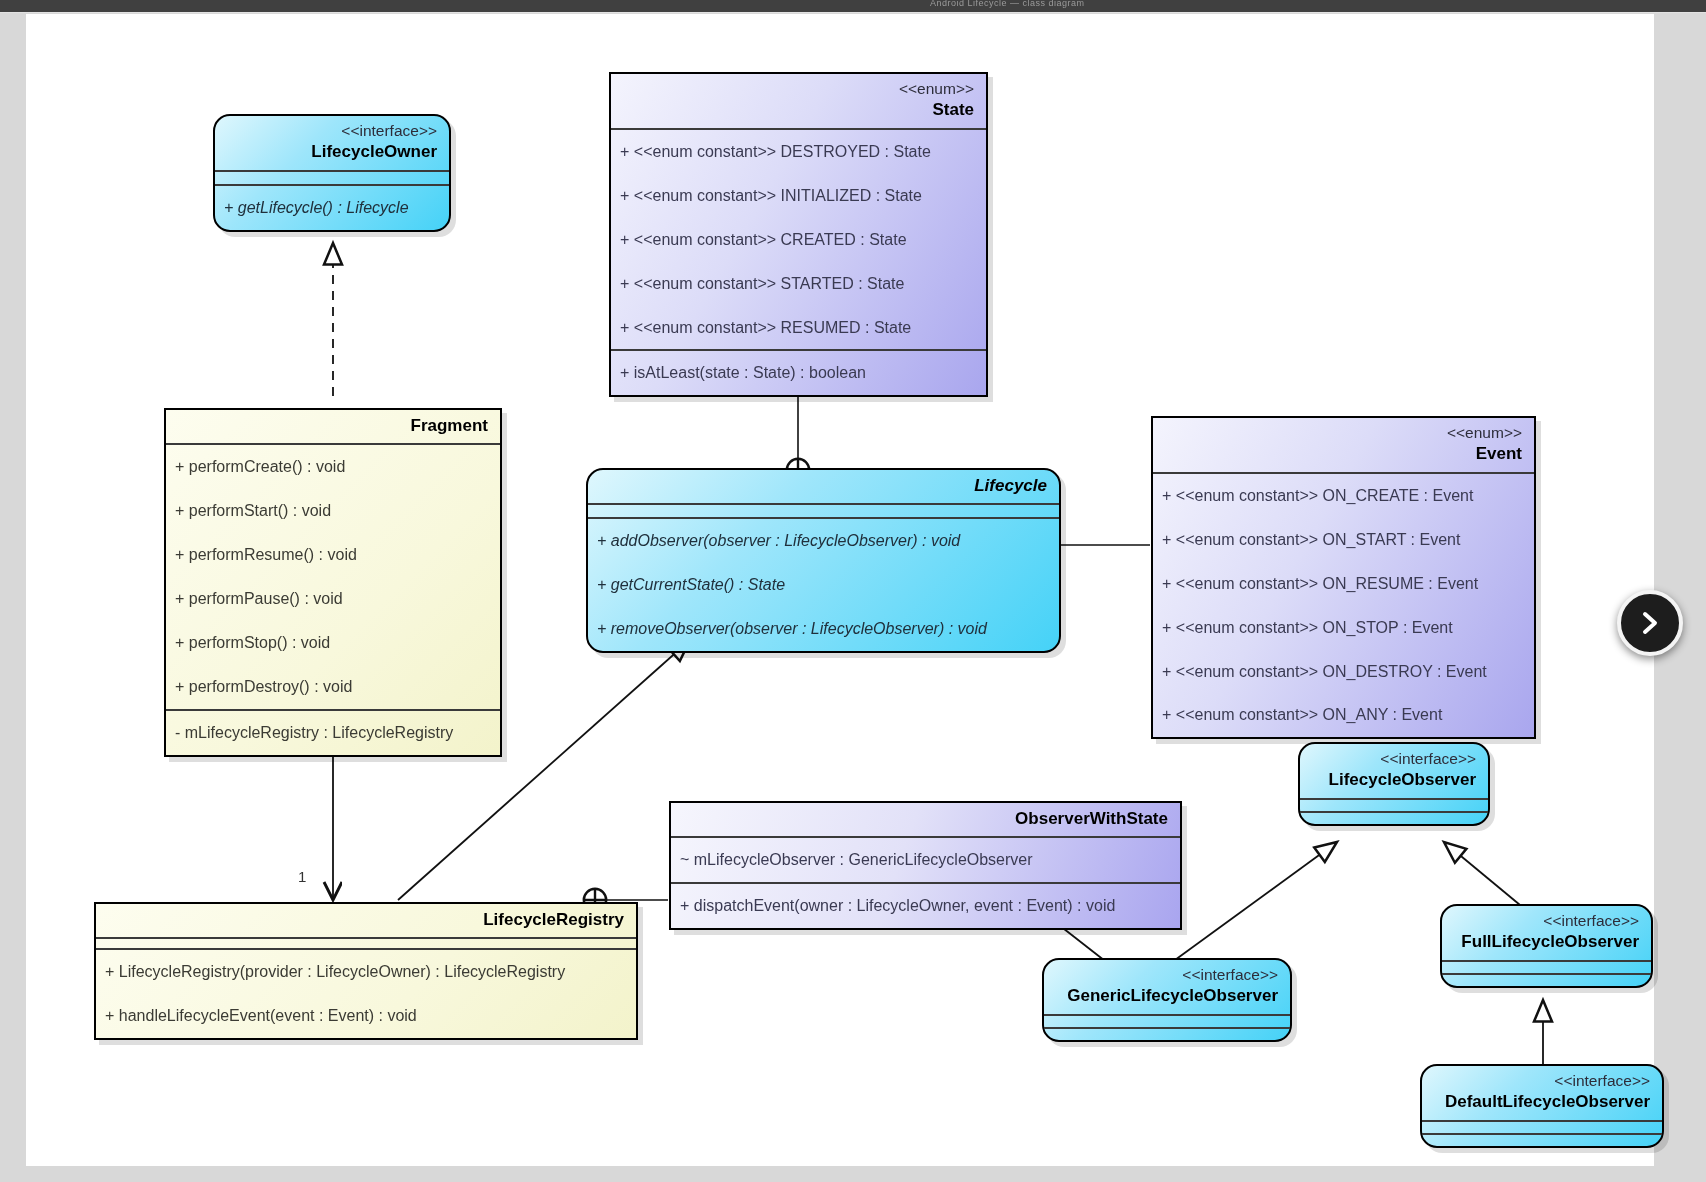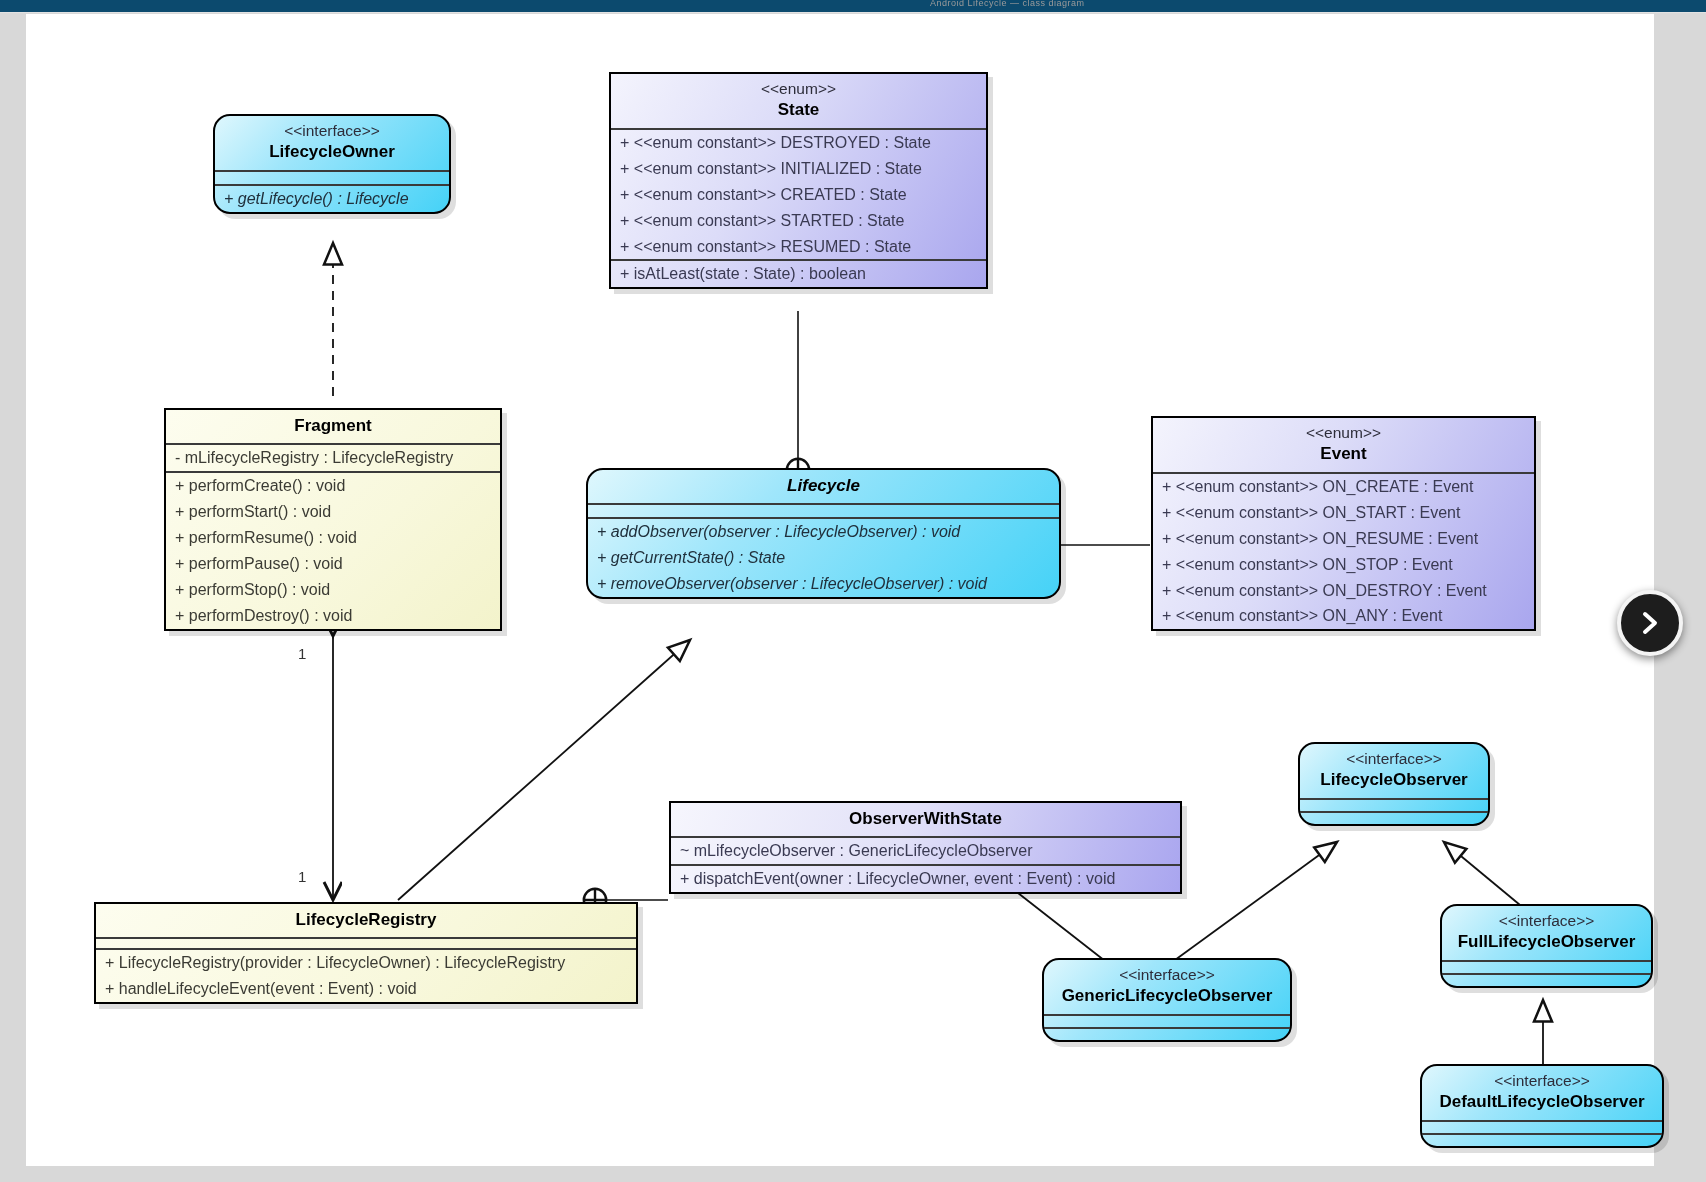--- a/index.html
+++ b/index.html
@@ -5,36 +5,36 @@
   html,body{margin:0;padding:0;}
   body{
     width:1706px;height:1182px;
     background:#d8d8d8;
     font-family:"Liberation Sans", sans-serif;
     overflow:hidden;
   }
   #stage{position:relative;width:1706px;height:1182px;}
 
   
-  .page-strip{position:absolute;left:0;top:0;width:1706px;height:12px;background:#0c4a6e;border-bottom:1px solid #e2e2e2;}
+  .page-strip{position:absolute;left:0;top:0;width:1706px;height:12px;background:#404040;border-bottom:1px solid #e2e2e2;}
   .page-strip .tiny-title{position:absolute;left:930px;top:-2px;font-size:9px;color:#9a9a9a;letter-spacing:.5px;}
   .canvas{position:absolute;left:26px;top:14px;width:1628px;height:1152px;background:#ffffff;}
   .left-gutter{position:absolute;left:0px;top:14px;width:26px;height:1152px;background:#d8d8d8;}
   .right-gutter{position:absolute;left:1654px;top:14px;width:52px;height:1152px;background:#d8d8d8;}
 
   
   .node{position:absolute;border:2px solid #000;box-sizing:border-box;
         box-shadow:5px 5px 0 rgba(0,0,0,.13);}
-  .hdr{padding:5px 4px 6px;text-align:center;line-height:1.32;}
+  .hdr{padding:5px 12px 6px;text-align:right;line-height:1.32;}
   .stereo{font-size:15.5px;color:#2d2d3a;}
   .nm{font-size:17px;font-weight:bold;color:#000;}
   .nm.abstract{font-style:italic;}
   .sec{border-top:2px solid #3a3a3a;}
   .sec.empty{height:12px;}
-  .row{font-size:16px;color:#3a3a52;padding:2px 9px;line-height:1.37;white-space:nowrap;}
+  .row{font-size:16px;color:#3a3a52;padding:11px 9px;line-height:1.37;white-space:nowrap;}
   .row.ital{font-style:italic;}
 
   
   .fill-cyan{background:linear-gradient(135deg,#dff7fd 0%,#9fe6fb 35%,#45d2f7 100%);border-radius:17px;}
   .fill-cyan .row{color:#20303c;font-style:italic;}
   .fill-purple{background:linear-gradient(120deg,#f4f4fd 0%,#dcdcf8 40%,#a9a6ee 100%);}
   .fill-yellow{background:linear-gradient(135deg,#fdfdef 0%,#f8f8dc 60%,#f3f3cb 100%);}
   .fill-yellow .row{color:#3b3b34;}
   .fill-obs{background:linear-gradient(110deg,#f6f6fd 0%,#e2e1f8 45%,#a9a5ef 100%);}
 
@@ -126,30 +126,30 @@
     <div class="sec">
       <div class="row">+ isAtLeast(state : State) : boolean</div>
     </div>
   </div>
 
   <div class="node fill-yellow" style="left:164px;top:408px;width:338px;">
     <div class="hdr">
       <div class="nm">Fragment</div>
     </div>
     <div class="sec">
-      <div class="row">- mLifecycleRegistry : LifecycleRegistry</div>
-    </div>
-    <div class="sec">
       <div class="row">+ performCreate() : void</div>
       <div class="row">+ performStart() : void</div>
       <div class="row">+ performResume() : void</div>
       <div class="row">+ performPause() : void</div>
       <div class="row">+ performStop() : void</div>
       <div class="row">+ performDestroy() : void</div>
     </div>
+    <div class="sec">
+      <div class="row">- mLifecycleRegistry : LifecycleRegistry</div>
+    </div>
   </div>
 
   <div class="node fill-cyan" style="left:562px;top:468px;width:475px;margin-left:24px;">
     <div class="hdr">
       <div class="nm abstract">Lifecycle</div>
     </div>
     <div class="sec empty"></div>
     <div class="sec">
       <div class="row ital">+ addObserver(observer : LifecycleObserver) : void</div>
       <div class="row">+ getCurrentState() : State</div>

